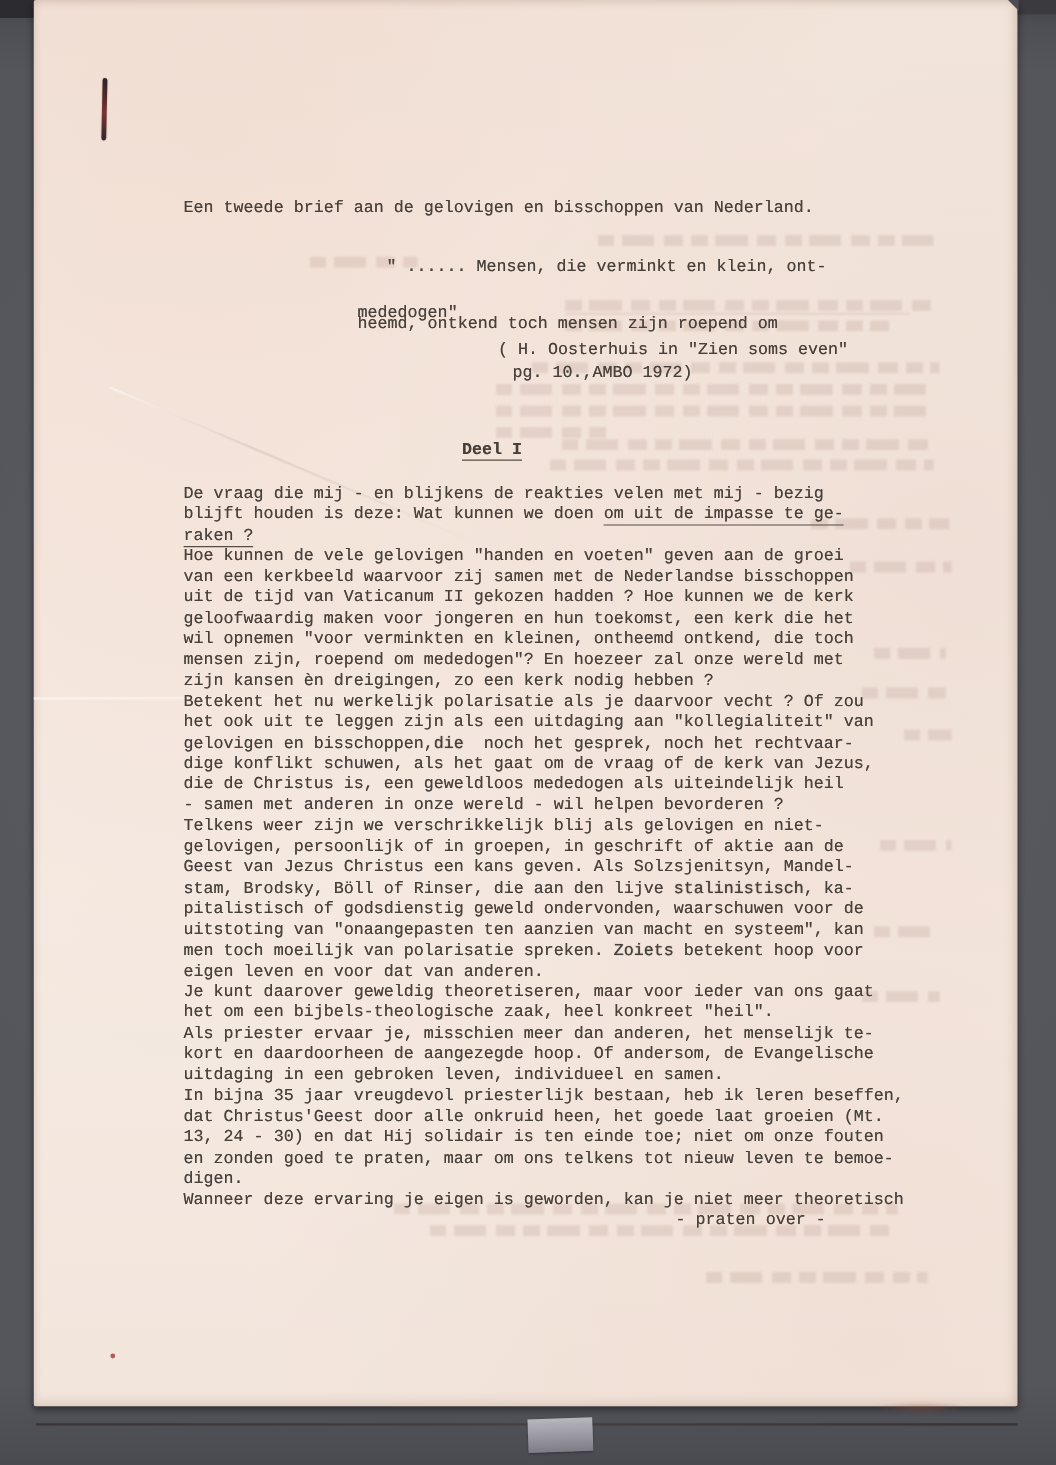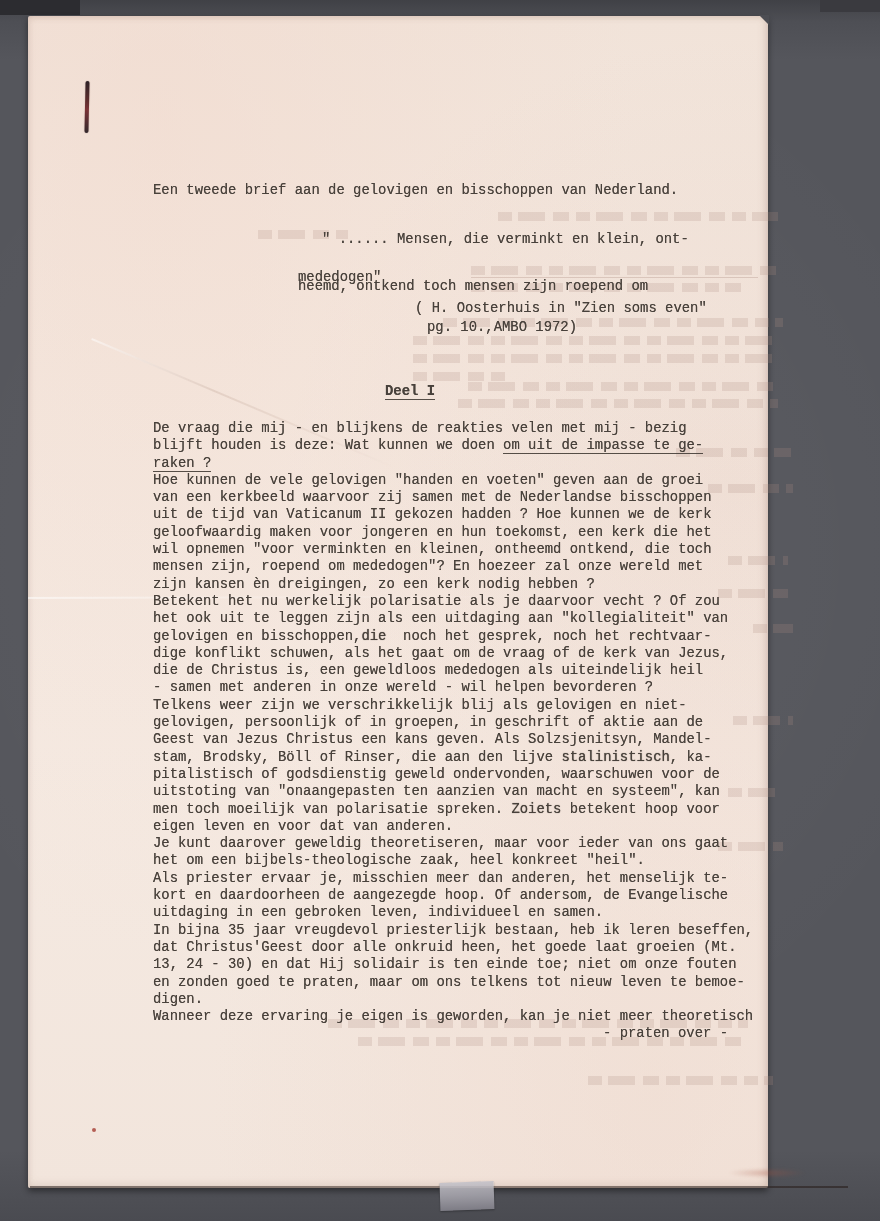--- a/index.html
+++ b/index.html
@@ -7,21 +7,21 @@
     position:relative;width:880px;height:1221px;overflow:hidden;
     background:
       radial-gradient(circle at 50% 45%, rgba(255,255,255,.05), transparent 70%),
       linear-gradient(180deg,#404146 0px,#4e4f55 22px,#55565c 60px,#55565c 1150px,#4a4b51 1221px);
     font-family:"Liberation Mono","DejaVu Sans Mono",monospace;
   }
   .corner-chip{position:absolute;left:0;top:0;width:80px;height:15px;background:#2c2c30;}
   .corner-chip2{position:absolute;right:0;top:0;width:60px;height:12px;background:#3a3a3f;}
 
   .paper{
-    position:absolute;left:28px;top:16px;width:740px;height:1172px;
+    position:absolute;left:28px;top:0;width:820px;height:1172px;
     background:
       radial-gradient(ellipse at 18% 8%, rgba(242,216,204,.45), transparent 55%),
       radial-gradient(ellipse at 85% 92%, rgba(238,214,202,.40), transparent 50%),
       radial-gradient(ellipse at 95% 40%, rgba(225,196,184,.25), transparent 45%),
       linear-gradient(180deg,#f1e3d9 0%,#f4e8df 30%,#f5eae2 62%,#f2e5dc 100%);
     box-shadow:
       0 3px 6px rgba(0,0,0,.45),
       inset 0 2px 5px rgba(150,115,100,.14),
       inset -3px 0 9px rgba(140,105,92,.13),
       inset 0 -4px 9px rgba(140,105,92,.12);
@@ -33,21 +33,21 @@
 
   .abs{position:absolute;white-space:pre;}
   .ink{font-size:13.9px;letter-spacing:0;text-shadow:0 0 .5px rgba(72,65,59,.75);}
   .heading{left:125px;top:166px;}
   .q1{left:294px;top:215px;}
   .q2{left:270px;top:234px;margin-top:28px;}
   .q3{left:270px;top:253px;}
   .a1{left:387px;top:284px;}
   .a2{left:399px;top:303px;}
   .section{left:357px;top:367px;font-weight:700;}
-  .closing{left:535px;top:1009px;margin-left:40px;}
+  .closing{left:535px;top:1009px;}
   .u{border-bottom:1.3px solid rgba(72,64,57,.92);padding-bottom:0;}
   .b{font-weight:400;text-shadow:0 0 .8px rgba(60,53,47,.9);}
 
   .body-block{left:125px;top:404px;line-height:17.3px;}
   .line{white-space:pre;height:17.3px;}
 
   .staple{position:absolute;left:57px;top:65px;width:3.5px;height:52px;
     background:linear-gradient(180deg,#2e2327 0%,#5a2c2c 35%,#7a3336 55%,#33282c 100%);
     border-radius:2px;transform:rotate(1.2deg);box-shadow:0 0 1px rgba(80,40,40,.6);}
 

